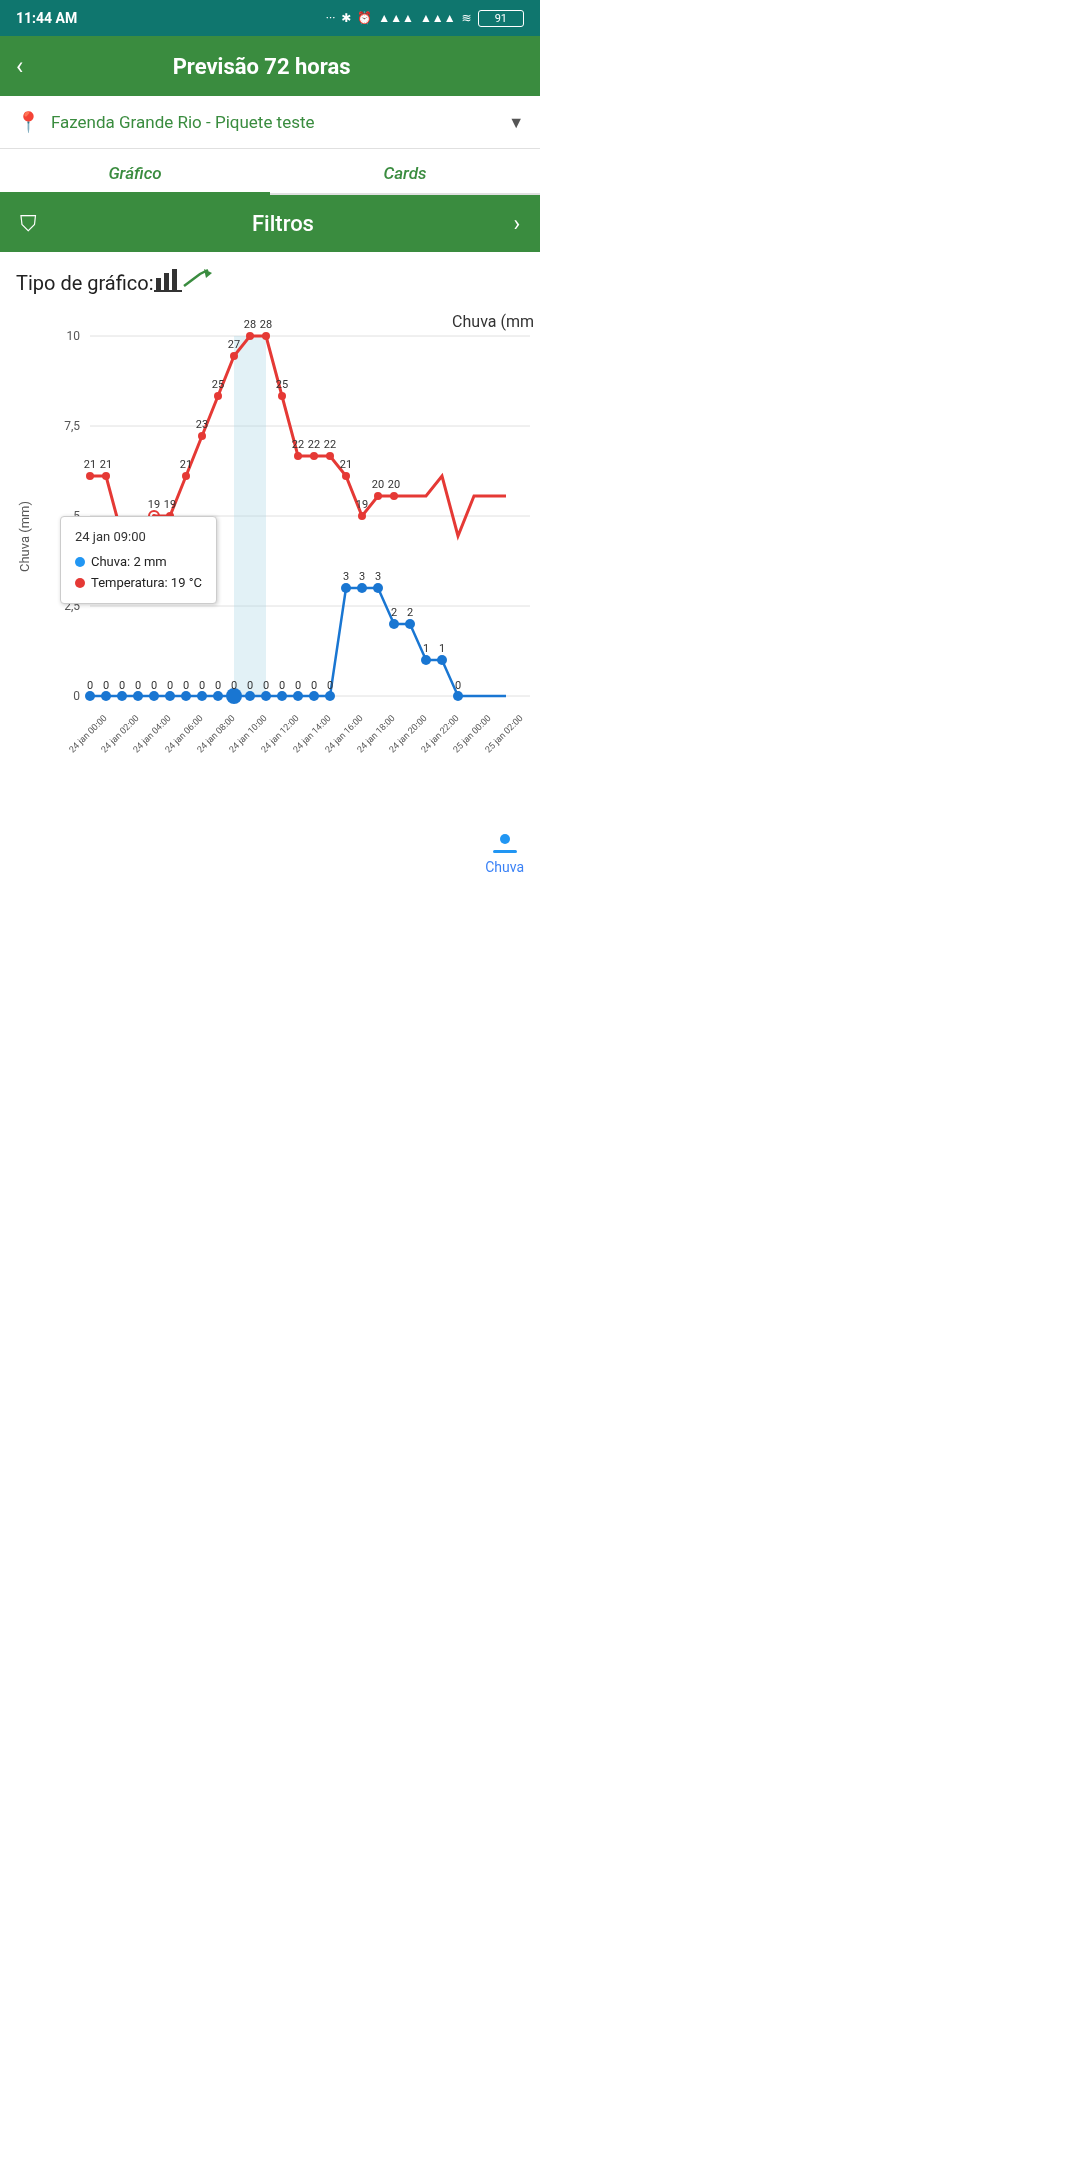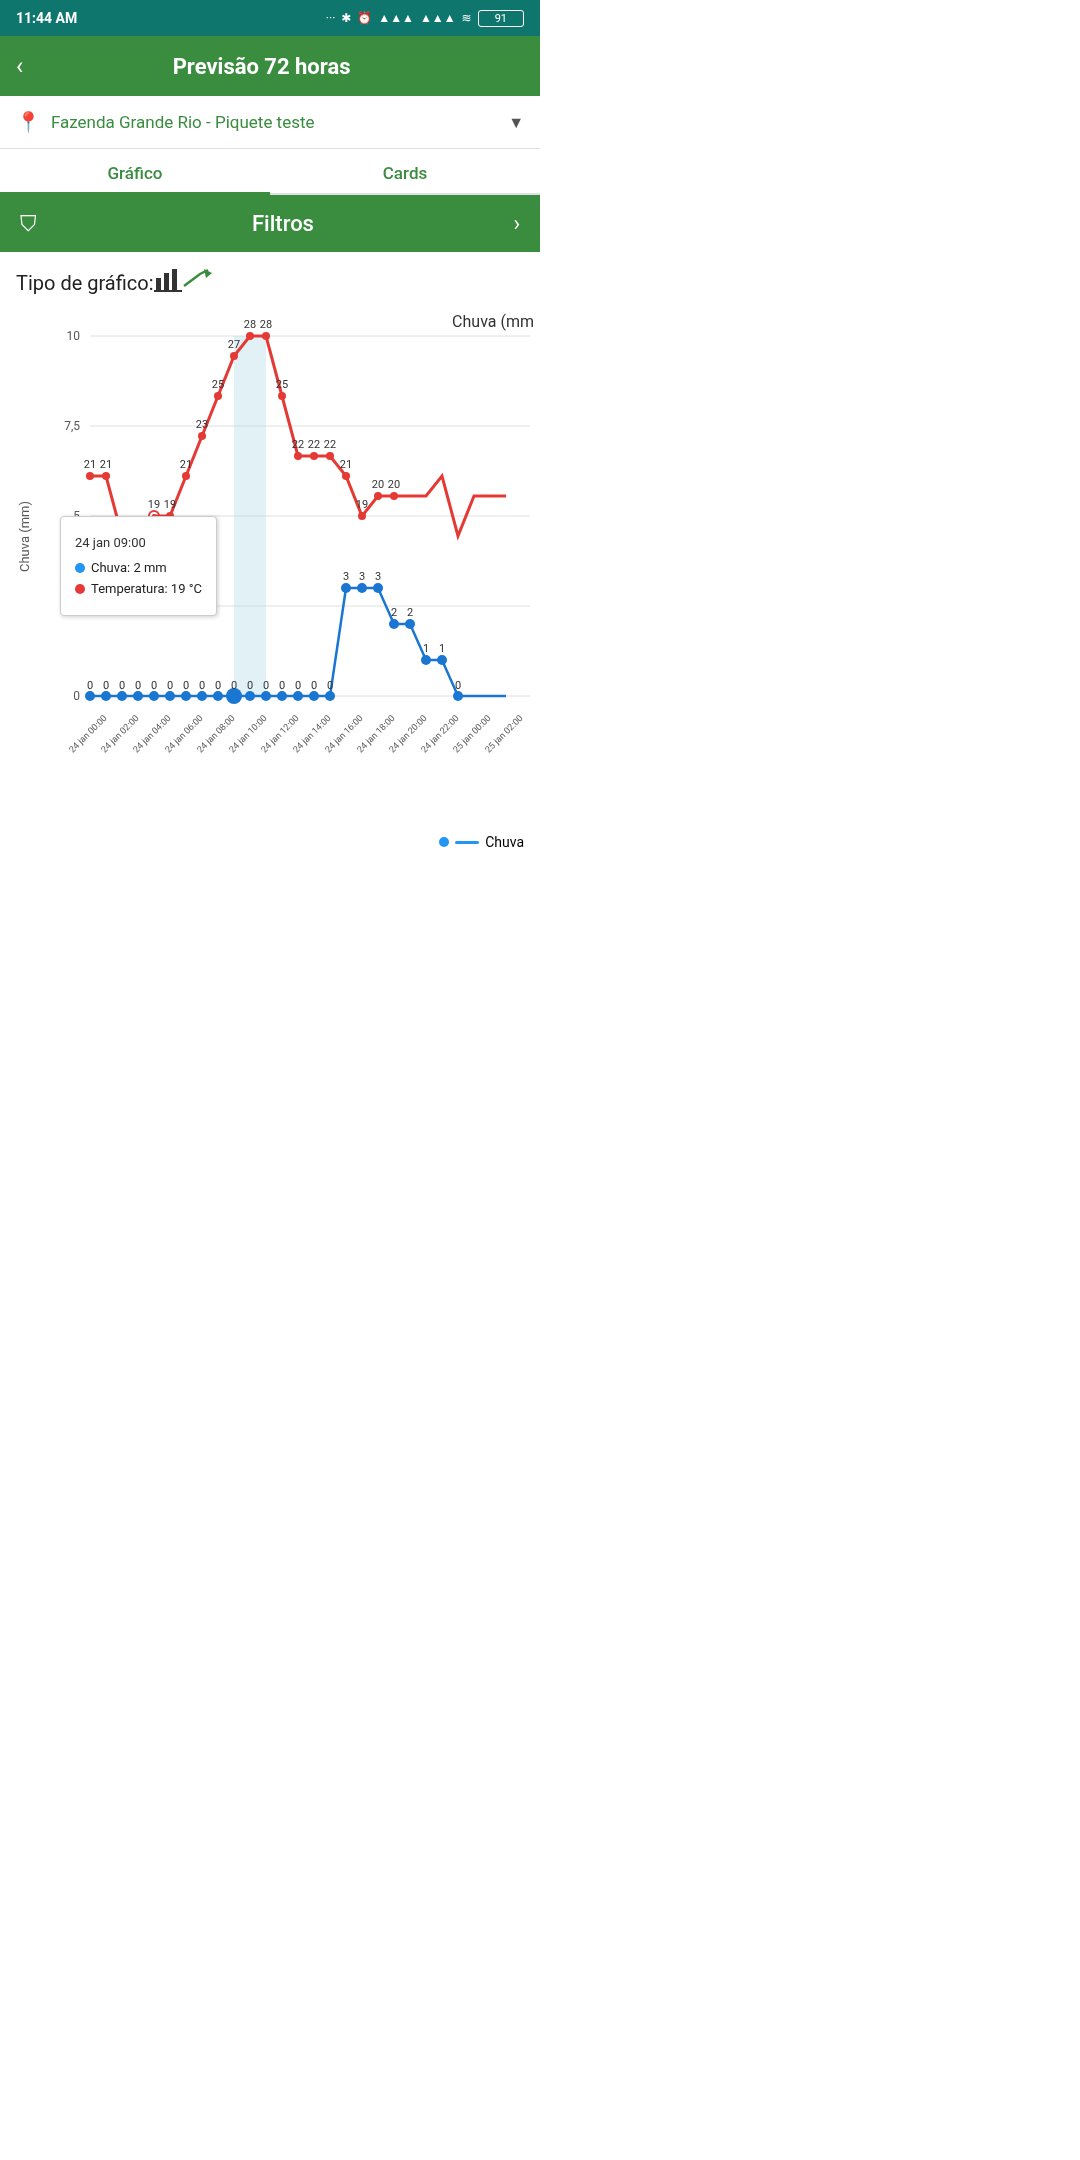--- a/index.html
+++ b/index.html
@@ -78,20 +78,21 @@
     }
     .tab {
       flex: 1;
       text-align: center;
       padding: 14px 0 10px;
       color: #3a8c3f;
       font-size: 17px;
       font-weight: 500;
       cursor: pointer;
       position: relative;
+      font-style: italic;
     }
     .tab.active::after {
       content: '';
       position: absolute;
       bottom: -2px;
       left: 0; right: 0;
       height: 3px;
       background: #3a8c3f;
     }
 
@@ -130,21 +131,21 @@
     }
 
     
     .tooltip-box {
       position: absolute;
       left: 60px;
       top: 210px;
       background: #fff;
       border: 1px solid #ccc;
       border-radius: 4px;
-      padding: 16px 14px;
+      padding: 10px 14px;
       font-size: 13px;
       color: #222;
       z-index: 10;
       box-shadow: 1px 1px 4px rgba(0,0,0,0.2);
       line-height: 1.6;
     }
     .tooltip-title { font-size: 13px; margin-bottom: 4px; color: #333; }
     .tooltip-chuva::before { content: ''; display: inline-block; width: 10px; height: 10px; border-radius: 50%; background: #2196F3; margin-right: 6px; vertical-align: middle; }
     .tooltip-temp::before { content: ''; display: inline-block; width: 10px; height: 10px; border-radius: 50%; background: #e53935; margin-right: 6px; vertical-align: middle; }
 
@@ -154,21 +155,22 @@
       justify-content: flex-end;
       padding: 8px 16px;
       gap: 16px;
       align-items: center;
     }
     .legend-item {
       display: flex;
       align-items: center;
       gap: 6px;
       font-size: 14px;
-      color: #000000;
+      color: #3b82f6;
+      flex-direction: column;
     }
     .legend-line-blue {
       width: 24px;
       height: 3px;
       background: #2196F3;
       display: inline-block;
       border-radius: 2px;
     }
     .legend-dot-blue {
       width: 10px; height: 10px;

